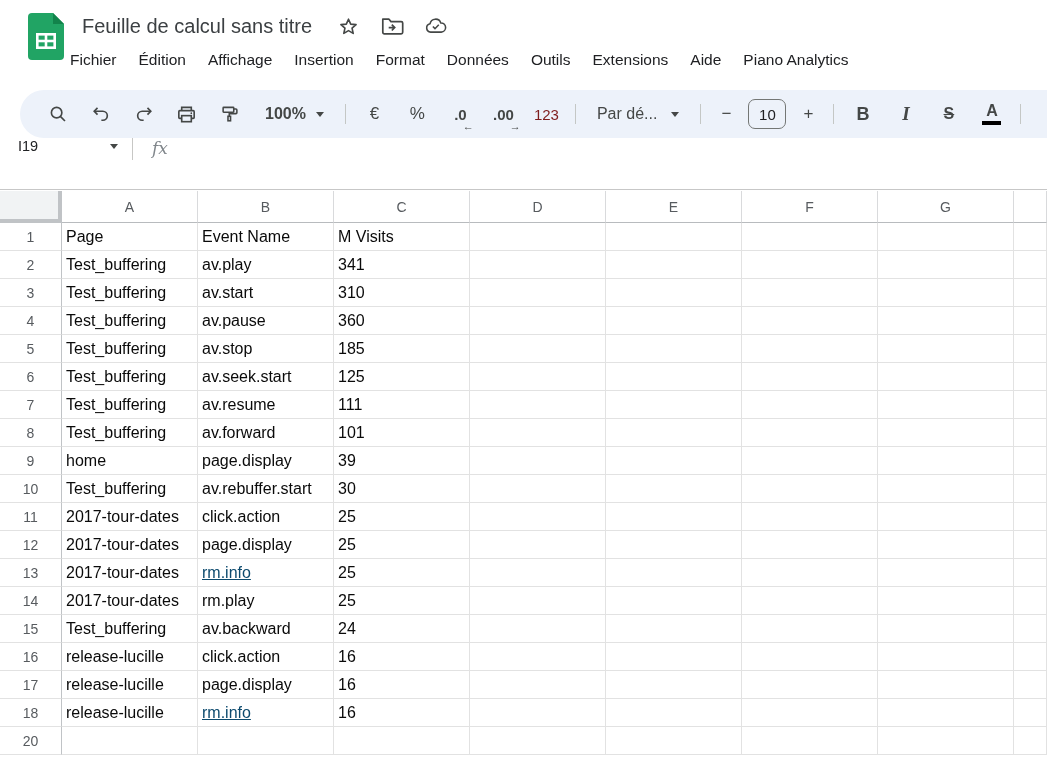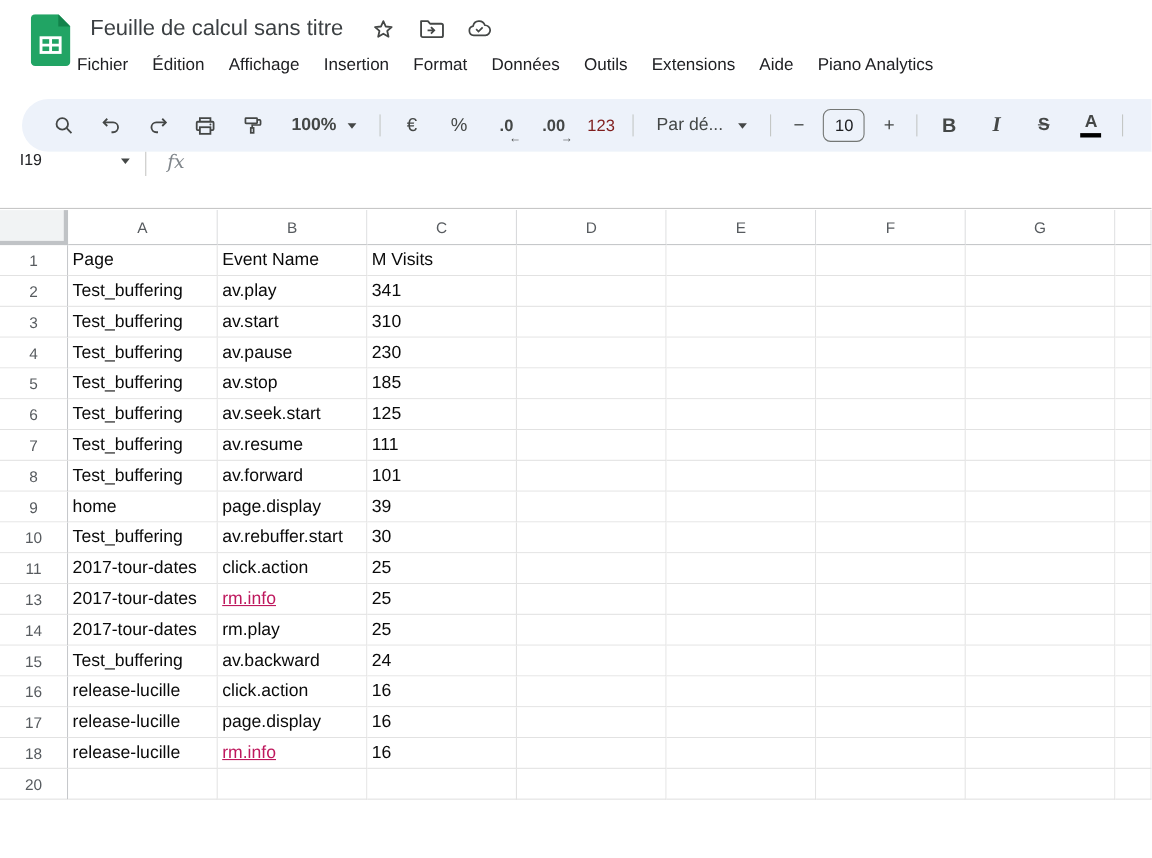--- a/index.html
+++ b/index.html
@@ -57,21 +57,21 @@
   th, td { box-sizing:border-box; font-weight:400; }
   .colhead { height:32px; background:#fff; border-right:1px solid #d9dadc; border-bottom:1px solid #b8bbbe;
              font-size:14px; color:#575b5f; text-align:center; vertical-align:middle; }
   .corner { background:#f1f3f4; border-right:4px solid #c0c3c6; border-bottom:4px solid #c0c3c6; }
   .rownum { height:28px; background:#fff; border-right:1px solid #c0c3c6; border-bottom:1px solid #e2e2e2;
             font-size:14px; color:#575b5f; text-align:center; vertical-align:middle; }
   .rownum.sel { background:#d3e3fd; color:#1f1f1f; font-weight:700; }
   .cell { height:28px; background:#fff; border-right:1px solid #e2e2e2; border-bottom:1px solid #e2e2e2;
           font-size:16px; color:#0a0a0a; padding:0 0 0 4px; white-space:nowrap; overflow:hidden;
           vertical-align:middle; }
-  .cell .cell-link { color:#be185d; text-decoration:underline; }
+  .cell .cell-link { color:#0c4a6e; text-decoration:underline; }
   svg { display:block; }
 </style>
 </head>
 <body>
 
 <div class="titlebar">
   <div class="logo">
     <svg width="36" height="47" viewBox="0 0 36 47">
       <path d="M4 0h21l11 11v32a4 4 0 0 1-4 4H4a4 4 0 0 1-4-4V4a4 4 0 0 1 4-4z" fill="#21a464"></path>
       <path d="M25 0l11 11H25z" fill="#12834b"></path>
@@ -289,21 +289,21 @@
           <td class="cell"></td>
           <td class="cell"></td>
           <td class="cell"></td>
           <td class="cell"></td>
           <td class="cell"></td>
         </tr>
         <tr>
           <th class="rownum">4</th>
           <td class="cell">Test_buffering</td>
           <td class="cell">av.pause</td>
-          <td class="cell">230</td>
+          <td class="cell">360</td>
           <td class="cell"></td>
           <td class="cell"></td>
           <td class="cell"></td>
           <td class="cell"></td>
           <td class="cell"></td>
         </tr>
         <tr>
           <th class="rownum">5</th>
           <td class="cell">Test_buffering</td>
           <td class="cell">av.stop</td>
@@ -374,20 +374,31 @@
           <td class="cell">2017-tour-dates</td>
           <td class="cell">click.action</td>
           <td class="cell">25</td>
           <td class="cell"></td>
           <td class="cell"></td>
           <td class="cell"></td>
           <td class="cell"></td>
           <td class="cell"></td>
         </tr>
         <tr>
+          <th class="rownum">12</th>
+          <td class="cell">2017-tour-dates</td>
+          <td class="cell">page.display</td>
+          <td class="cell">25</td>
+          <td class="cell"></td>
+          <td class="cell"></td>
+          <td class="cell"></td>
+          <td class="cell"></td>
+          <td class="cell"></td>
+        </tr>
+        <tr>
           <th class="rownum">13</th>
           <td class="cell">2017-tour-dates</td>
           <td class="cell"><span class="cell-link">rm.info</span></td>
           <td class="cell">25</td>
           <td class="cell"></td>
           <td class="cell"></td>
           <td class="cell"></td>
           <td class="cell"></td>
           <td class="cell"></td>
         </tr>

